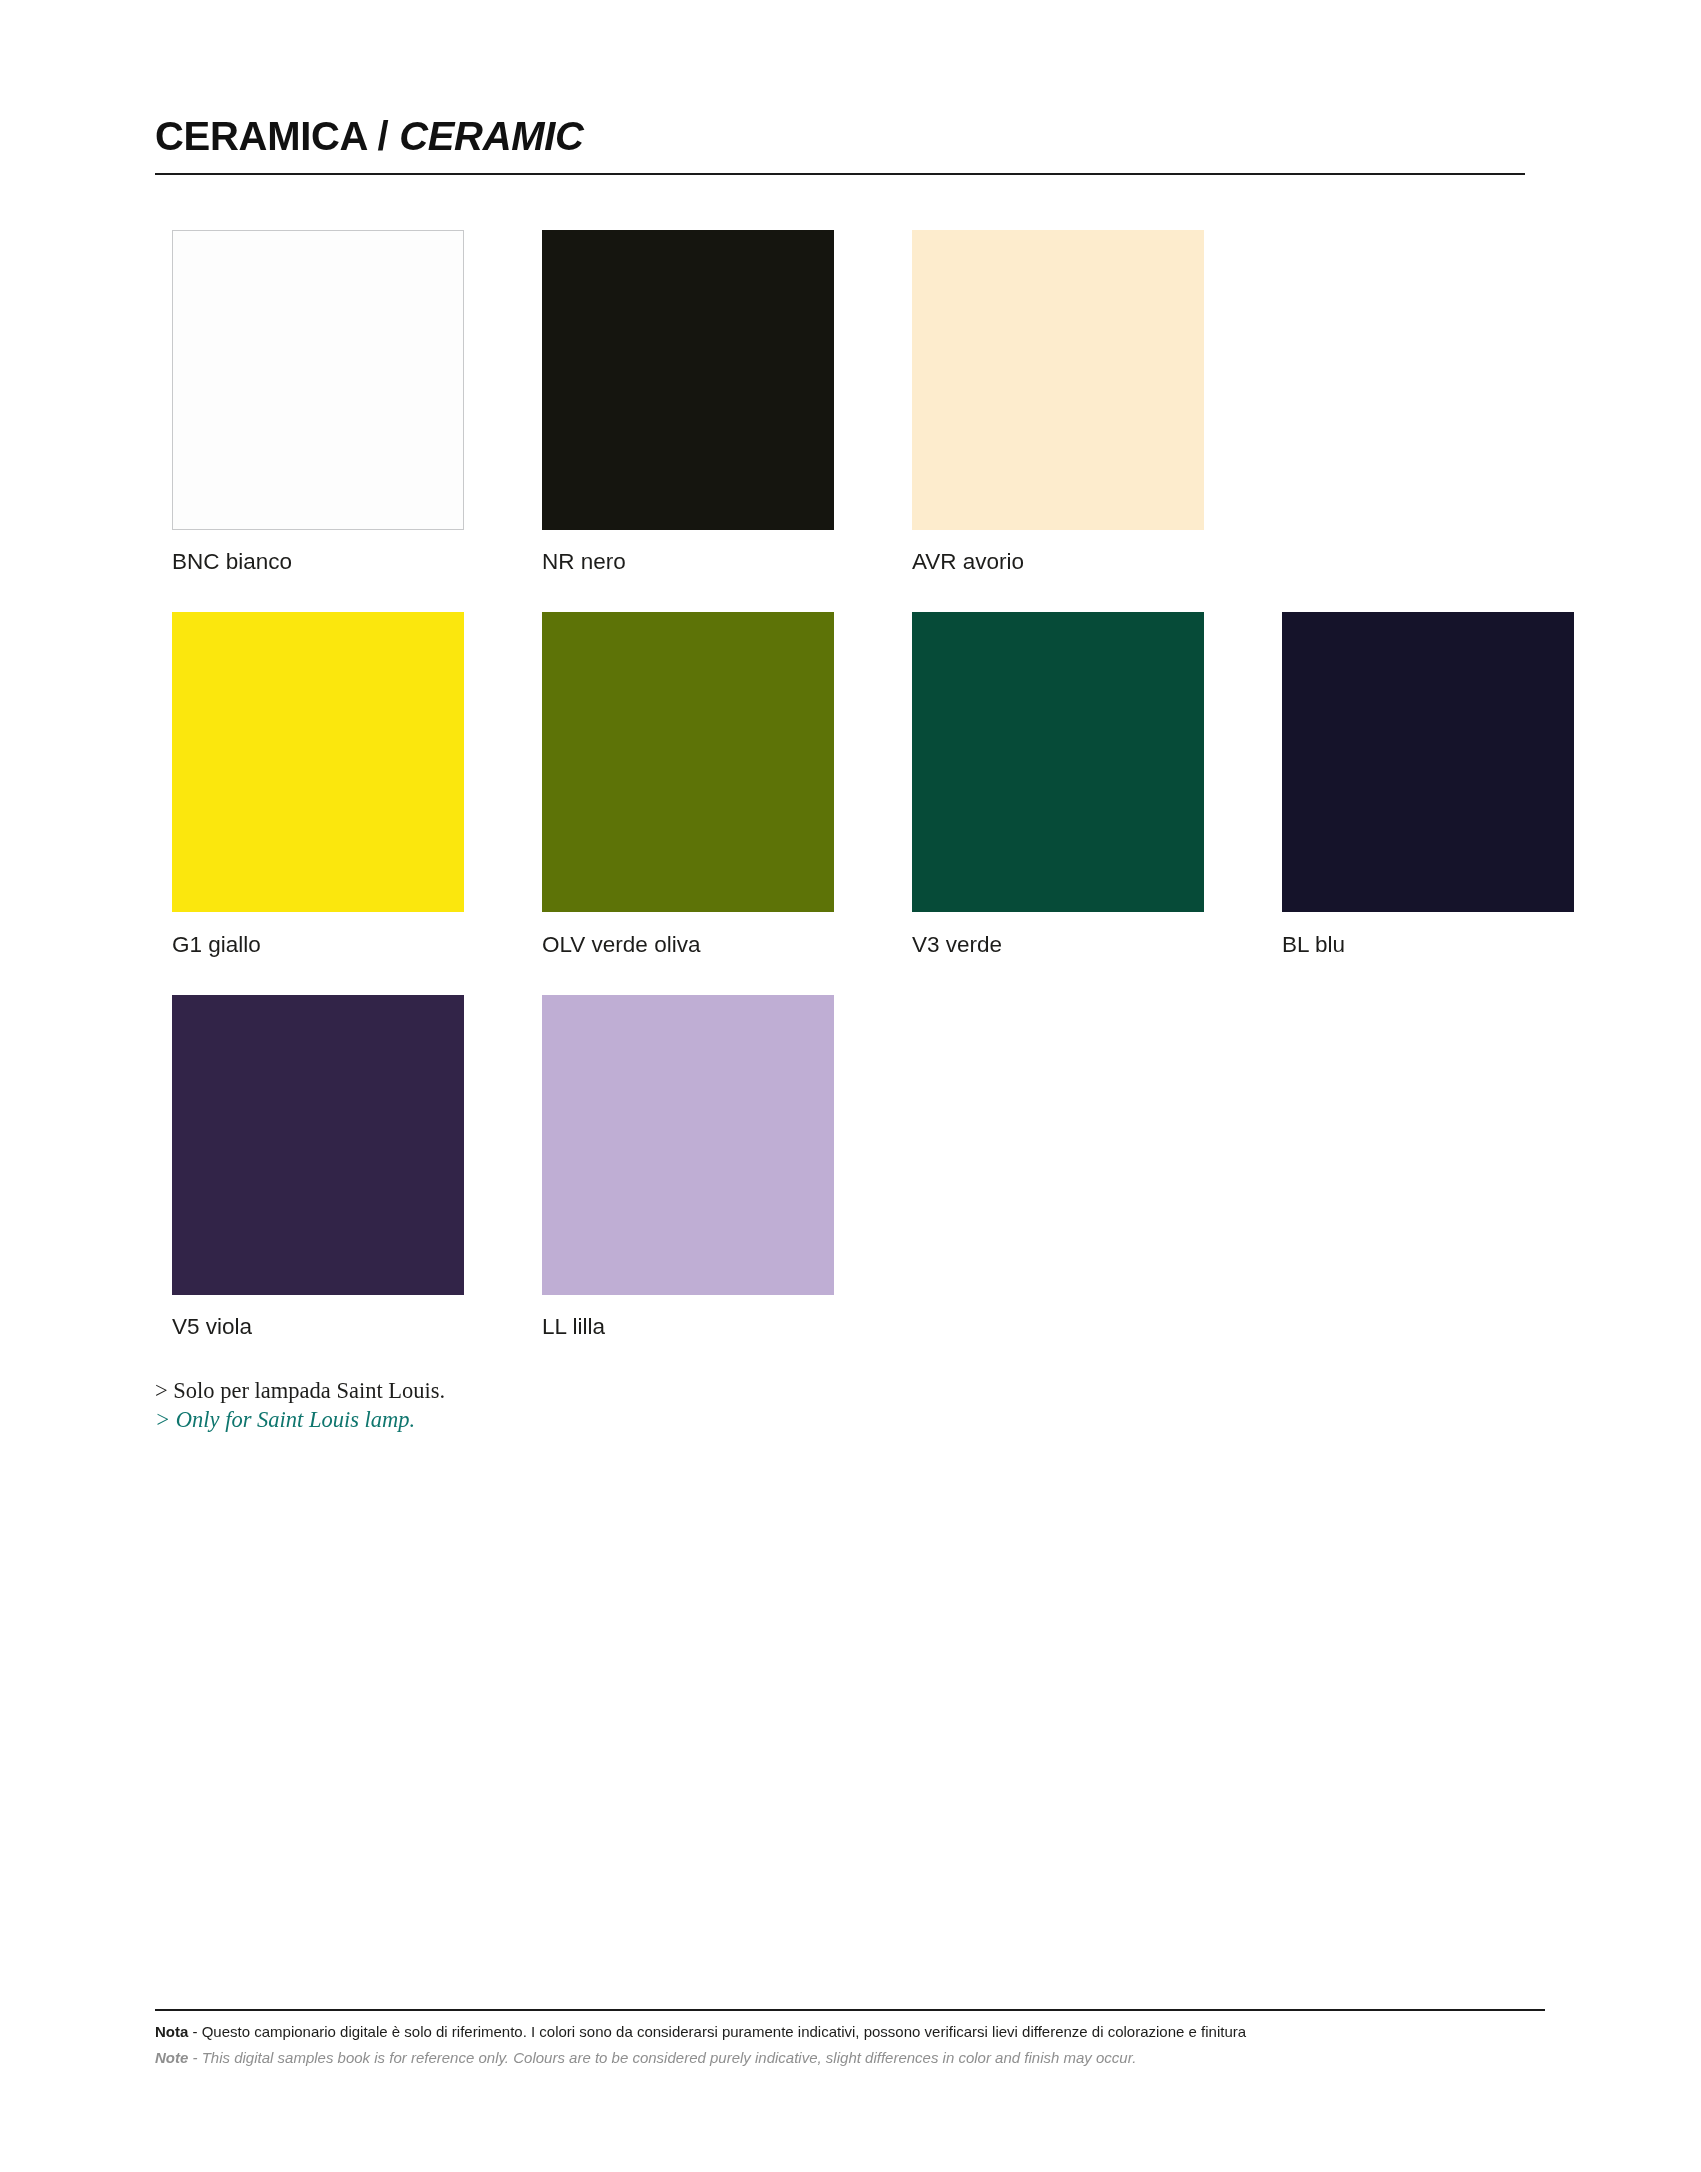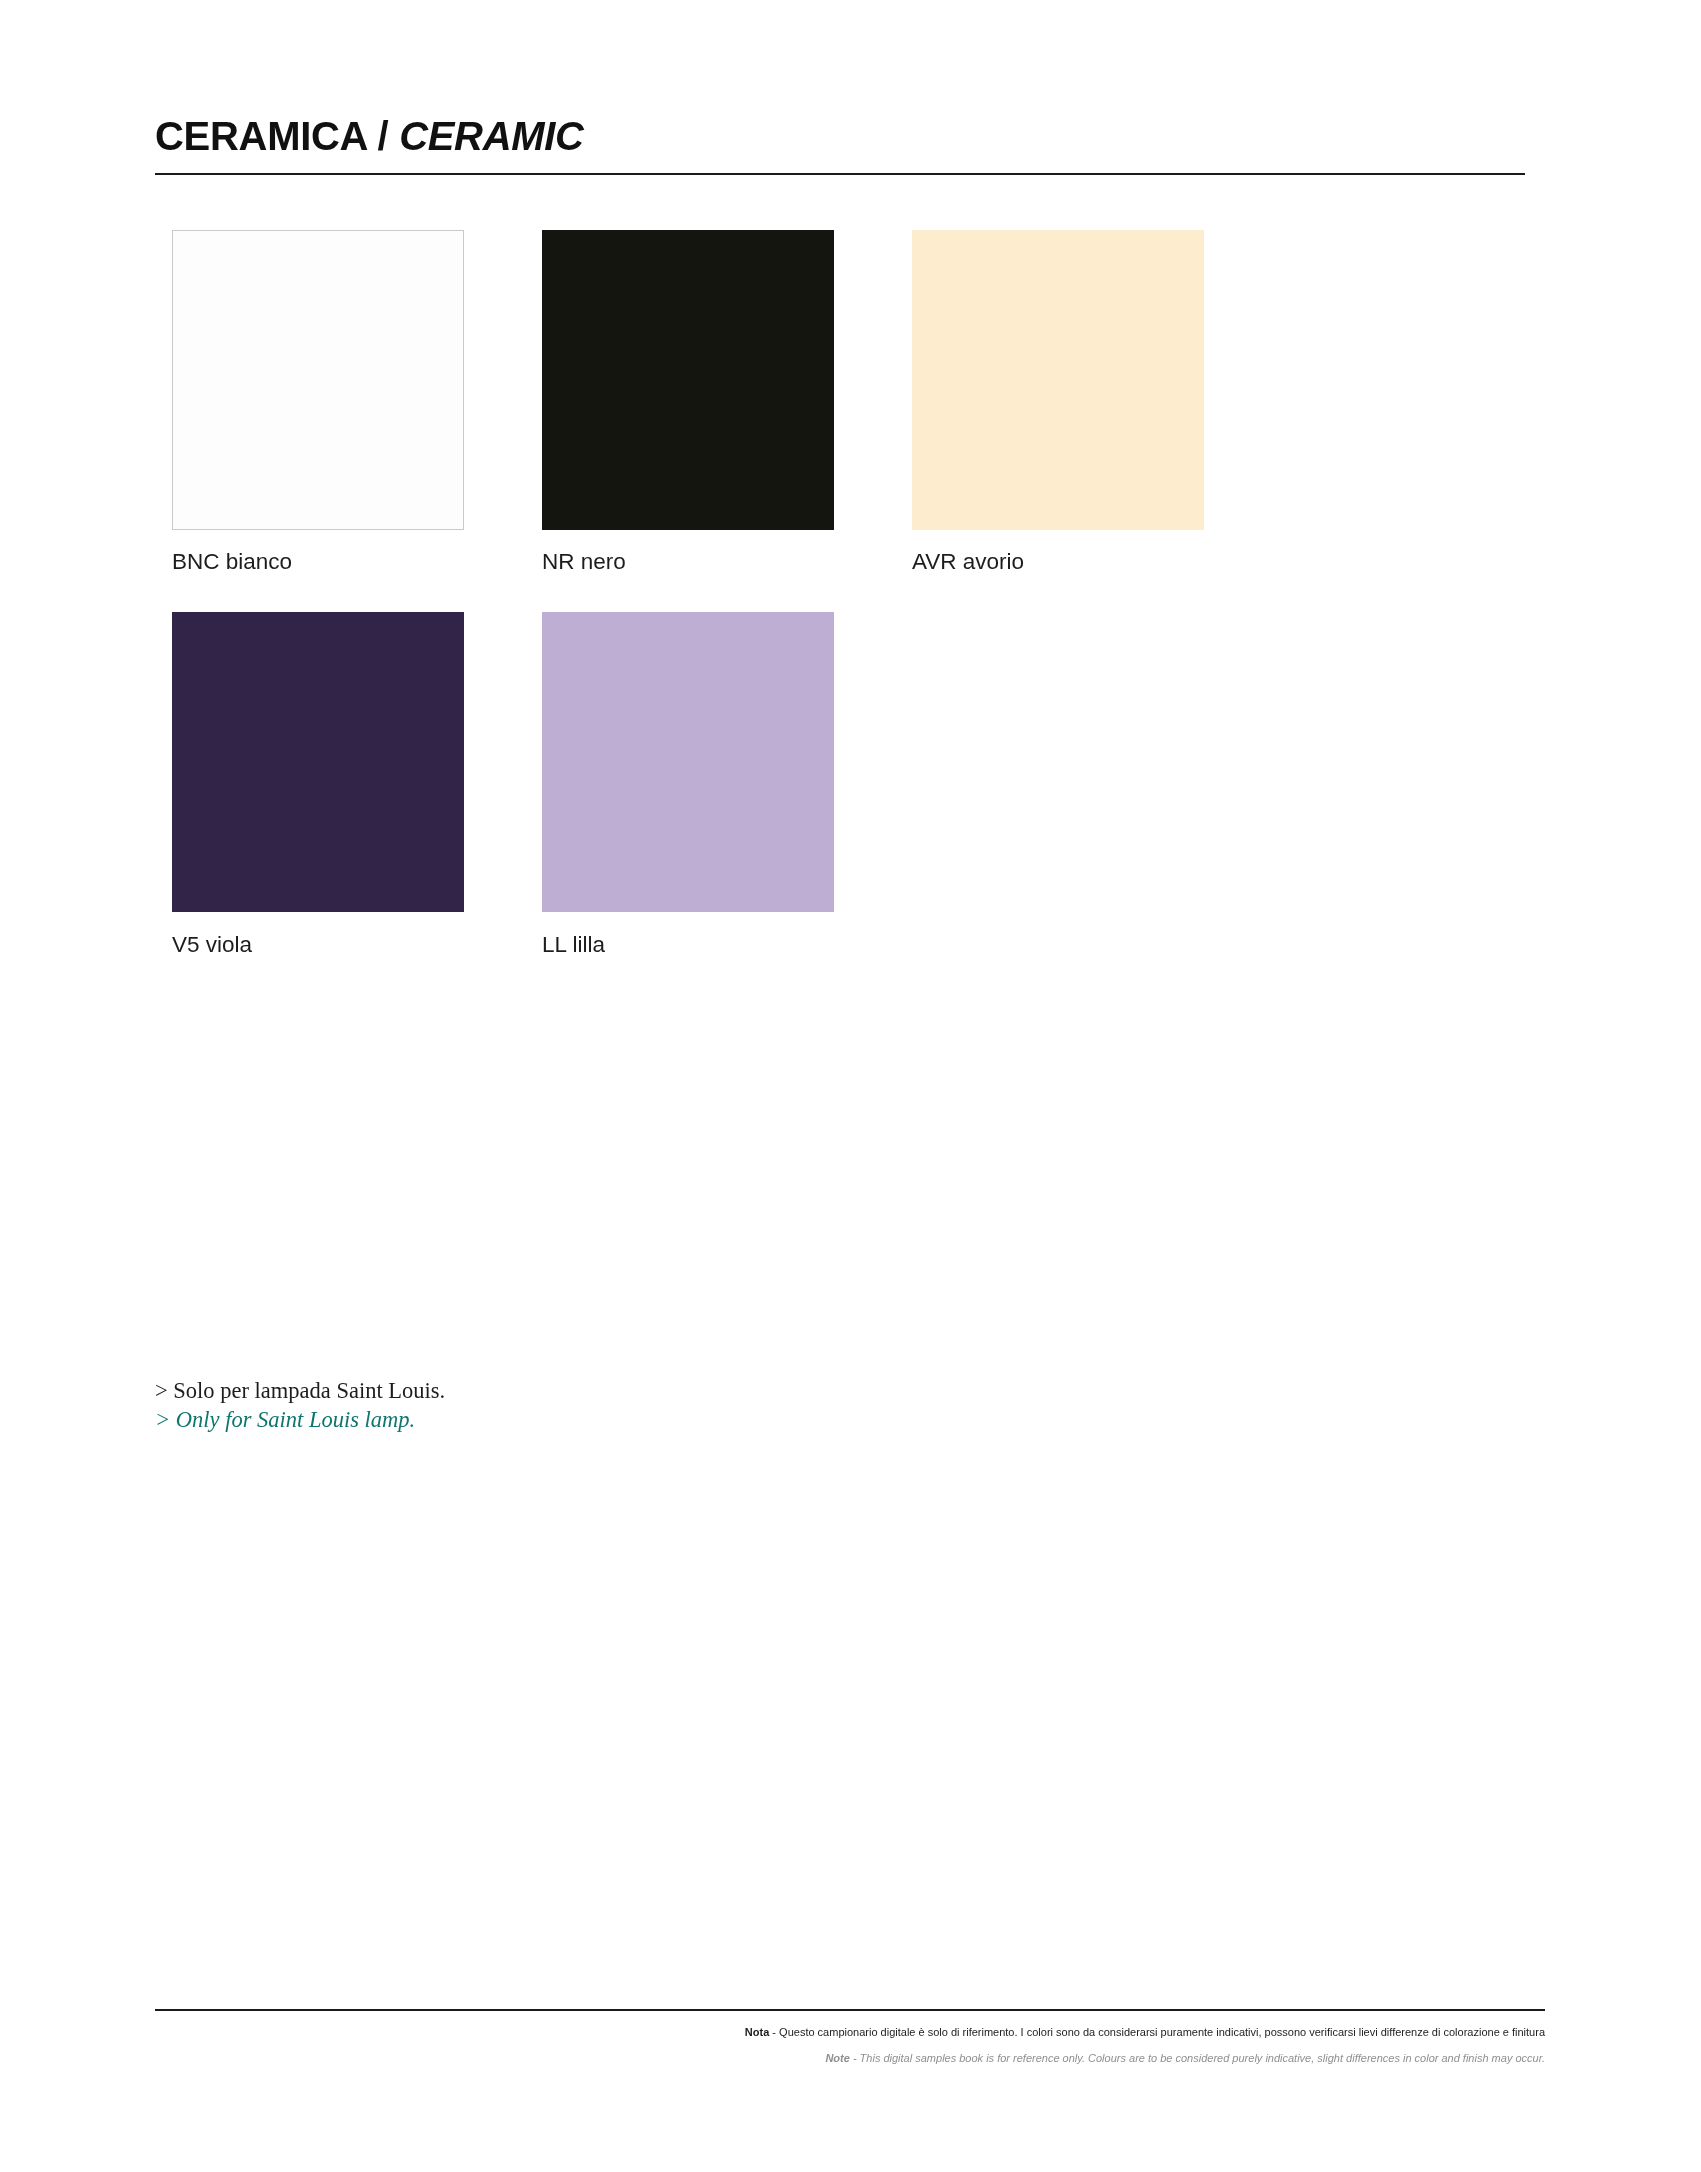--- a/index.html
+++ b/index.html
@@ -119,25 +119,24 @@
     top: 2009px;
     width: 1390px;
   }
   .footer-rule {
     height: 2px;
     background: #1a1a1a;
     width: 1390px;
   }
   .footer-line {
     margin-top: 9.5px;
-    font-size: 11px;
+    font-size: 15px;
     line-height: 22px;
     color: #1d1d1b;
     white-space: nowrap;
-    text-align: right;
   }
   .footer-line b { font-weight: 700; }
   .footer-line.en {
     margin-top: 4px;
     color: #8f8f8f;
     font-style: italic;
   }
   .footer-line.en b { font-weight: 700; font-style: italic; }
 </style>
 </head>
@@ -162,20 +161,38 @@
       <div class="cell">
         <div class="swatch" id="sw-0-2" style="background-color: rgb(21, 21, 15);"></div>
         <div class="swatch-label">NR nero</div>
       </div>
       <div class="cell">
         <div class="swatch" id="sw-0-3" style="background-color: rgb(253, 236, 205);"></div>
         <div class="swatch-label">AVR avorio</div>
       </div>
     </div>
 
+    <div class="grid-row">
+      <div class="cell">
+        <div class="swatch" id="sw-1-0" style="background-color: rgb(251, 231, 13);"></div>
+        <div class="swatch-label">G1 giallo</div>
+      </div>
+      <div class="cell">
+        <div class="swatch" id="sw-1-1" style="background-color: rgb(93, 115, 7);"></div>
+        <div class="swatch-label">OLV verde oliva</div>
+      </div>
+      <div class="cell">
+        <div class="swatch" id="sw-1-2" style="background-color: rgb(6, 75, 56);"></div>
+        <div class="swatch-label">V3 verde</div>
+      </div>
+      <div class="cell">
+        <div class="swatch" id="sw-1-3" style="background-color: rgb(21, 19, 42);"></div>
+        <div class="swatch-label">BL blu</div>
+      </div>
+    </div>
 
     <div class="grid-row">
       <div class="cell">
         <div class="swatch" id="sw-2-0" style="background-color: rgb(50, 36, 72);"></div>
         <div class="swatch-label">V5 viola</div>
       </div>
       <div class="cell">
         <div class="swatch" id="sw-2-1" style="background-color: rgb(191, 174, 212);"></div>
         <div class="swatch-label">LL lilla</div>
       </div>

